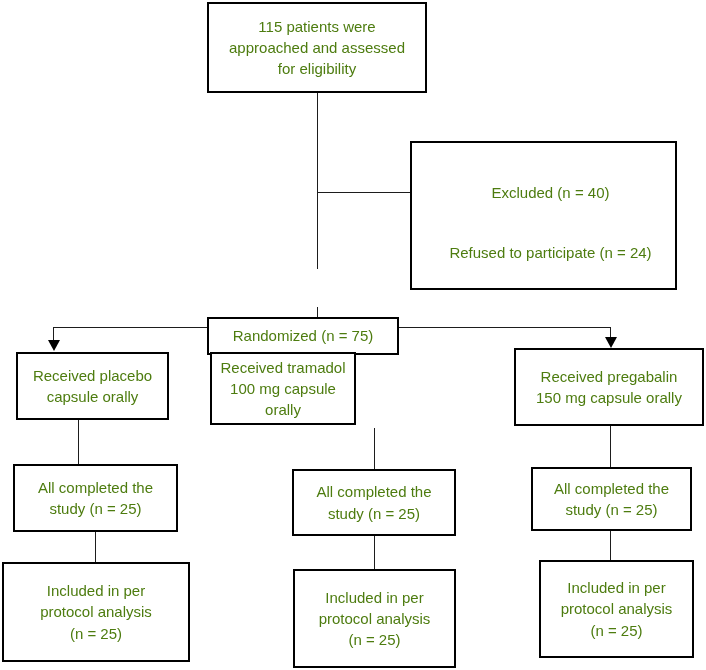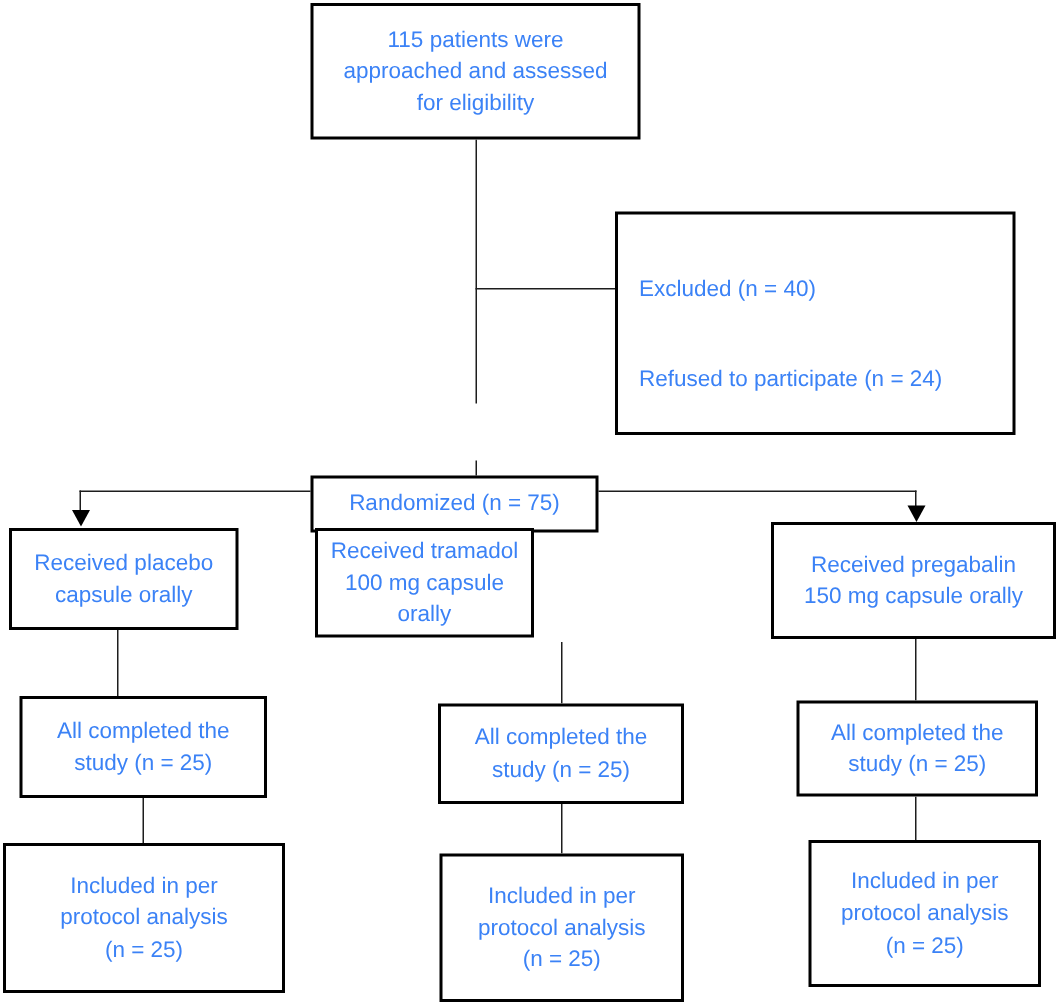--- a/index.html
+++ b/index.html
@@ -22,34 +22,34 @@
     position: absolute;
     box-sizing: border-box;
     border: 2px solid #000000;
     background: #ffffff;
     display: flex;
     align-items: center;
     justify-content: center;
     text-align: center;
     font-size: 15px;
     line-height: 1.42;
-    color: #3b82f6;
+    color: #4d7c0f;
     z-index: 2;
   }
   .node .lines {
     display: block;
     width: 100%;
     padding: 0 6px;
     box-sizing: border-box;
     white-space: pre-line;
   }
   .node.left-align {
     align-items: flex-start;
     justify-content: flex-start;
-    text-align: left;
+    text-align: center;
   }
   .node.left-align .lines {
     padding: 0 0 0 14px;
   }
   .excl-line {
     display: block;
     white-space: pre-line;
   }
   .excl-line + .excl-line {
     margin-top: 17px;
@@ -99,21 +99,21 @@
 
   <div class="conn v" style="left:317px; top:307px; height:21px;"></div>
   <div class="conn h" style="left:53px; top:327px; width:558px;"></div>
 
   <div class="conn v" style="left:53px; top:327px; height:15px;"></div>
   <div class="arrow-down" style="left:48px; top:340px;"></div>
 
   <div class="conn v" style="left:610px; top:327px; height:12px;"></div>
   <div class="arrow-down" style="left:605px; top:337px;"></div>
 
-  <div class="node" style="left:6px; top:352px; width:153px; height:68px;">
+  <div class="node" style="left:16px; top:352px; width:153px; height:68px;">
     <span class="lines">Received placebo
 capsule orally</span>
   </div>
   <div class="conn v" style="left:78px; top:420px; height:44px;"></div>
   <div class="node" style="left:13px; top:464px; width:165px; height:68px;">
     <span class="lines">All completed the
 study (n = 25)</span>
   </div>
   <div class="conn v" style="left:95px; top:532px; height:30px;"></div>
   <div class="node" style="left:2px; top:562px; width:188px; height:100px;">

